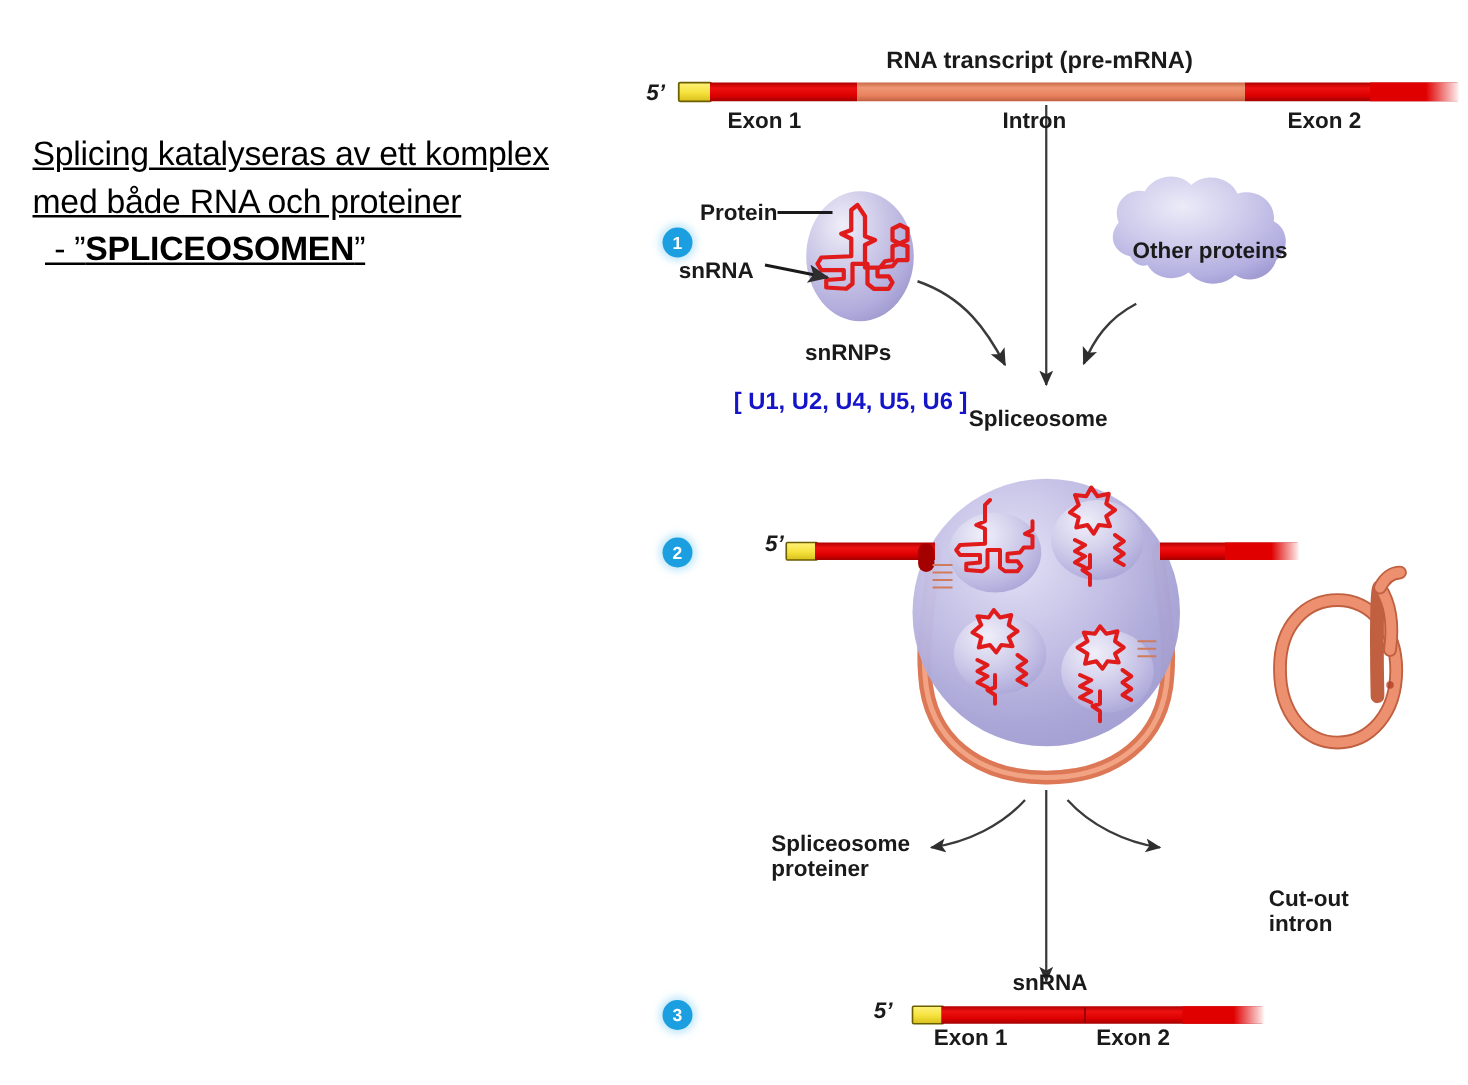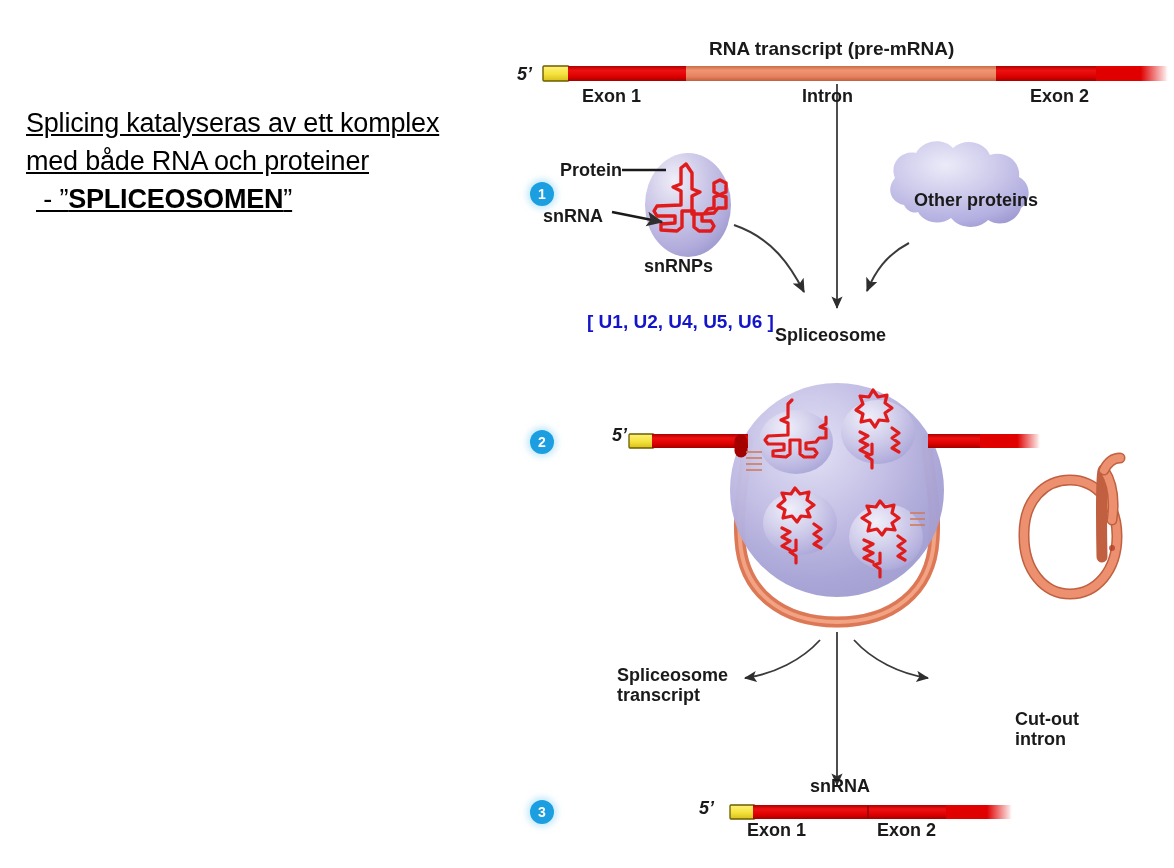--- a/index.html
+++ b/index.html
@@ -64,23 +64,23 @@
   }
 
   .lbl-title        { left: 209px; top: 38px;  font-size: 19px; }
   .lbl-exon1-top    { left: 82px;  top: 86px;  font-size: 18px; }
   .lbl-intron-top   { left: 302px; top: 86px;  font-size: 18px; }
   .lbl-exon2-top    { left: 530px; top: 86px;  font-size: 18px; }
   .lbl-5p-top       { left: 17px;  top: 64px;  font-size: 18px; font-style: italic; }
 
   .lbl-protein      { left: 60px;  top: 160px; font-size: 18px; }
   .lbl-snrna        { left: 43px;  top: 206px; font-size: 18px; }
-  .lbl-snrnps       { left: 144px; top: 256px; font-size: 18px; text-align: right; }
+  .lbl-snrnps       { left: 144px; top: 272px; font-size: 18px; text-align: right; }
   .lbl-units        { left: 87px;  top: 283px; font-size: 19px; color: #1414c8; margin-top: 28px; }
-  .lbl-otherprot    { left: 406px; top: 190px; font-size: 18px; margin-left: 8px; }
+  .lbl-otherprot    { left: 406px; top: 190px; font-size: 18px; }
 
   .lbl-spliceosome  { left: 275px; top: 325px; font-size: 18px; }
 
   .lbl-5p-step2     { left: 112px; top: 425px; font-size: 18px; font-style: italic; }
 
   .lbl-components   { left: 117px; top: 665px; font-size: 18px; }
   .lbl-cutout       { left: 515px; top: 709px; font-size: 18px; }
 
   .lbl-mrna         { left: 310px; top: 776px; font-size: 18px; }
   .lbl-5p-step3     { left: 199px; top: 798px; font-size: 18px; font-style: italic; }
@@ -338,21 +338,21 @@
   <div class="dlabel lbl-protein">Protein</div>
   <div class="dlabel lbl-snrna">snRNA</div>
   <div class="dlabel lbl-snrnps">snRNPs</div>
   <div class="dlabel lbl-units">[ U1, U2, U4, U5, U6 ]</div>
   <div class="dlabel lbl-otherprot">Other proteins</div>
 
   <div class="dlabel lbl-spliceosome">Spliceosome</div>
 
   <div class="dlabel lbl-5p-step2">5’</div>
 
-  <div class="dlabel lbl-components"><span>Spliceosome</span><br><span>transcript</span></div>
+  <div class="dlabel lbl-components"><span>Spliceosome</span><br><span>proteiner</span></div>
 
   <div class="dlabel lbl-cutout"><span>Cut-out</span><br><span>intron</span></div>
 
   <div class="dlabel lbl-mrna">snRNA</div>
   <div class="dlabel lbl-5p-step3">5’</div>
   <div class="dlabel lbl-exon1-bot">Exon 1</div>
   <div class="dlabel lbl-exon2-bot">Exon 2</div>
 
   <div class="step-badge badge-1">1</div>
   <div class="step-badge badge-2">2</div>

